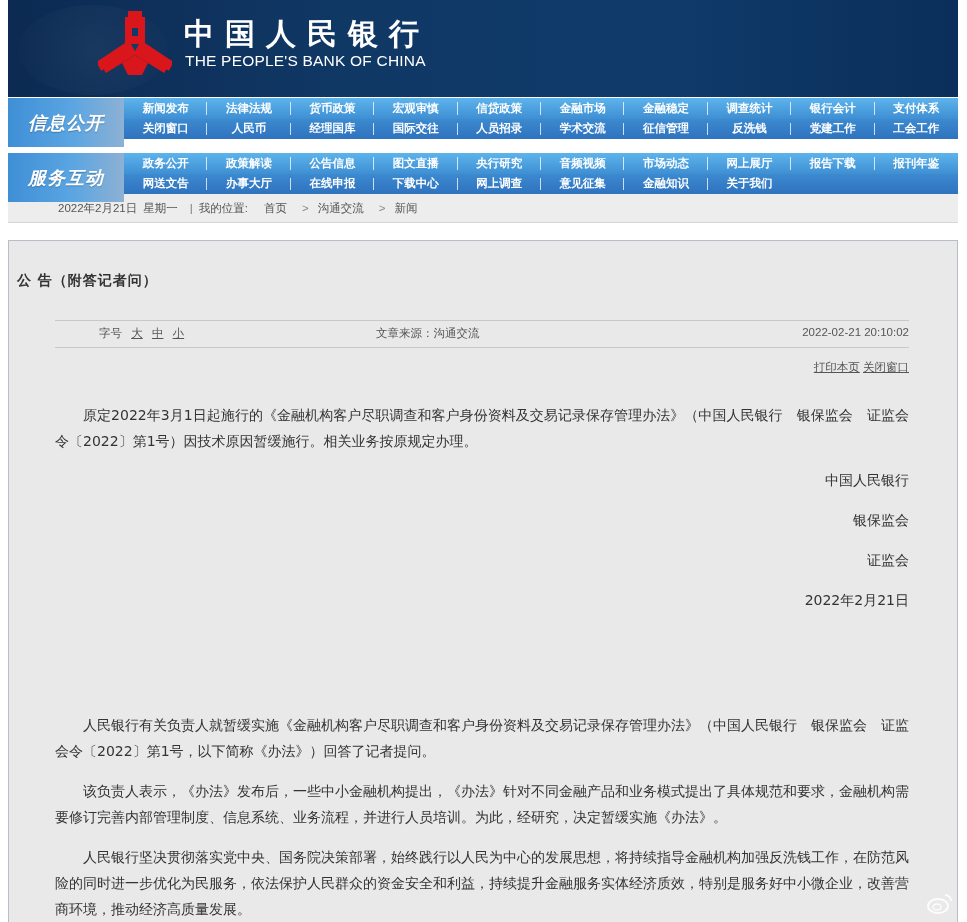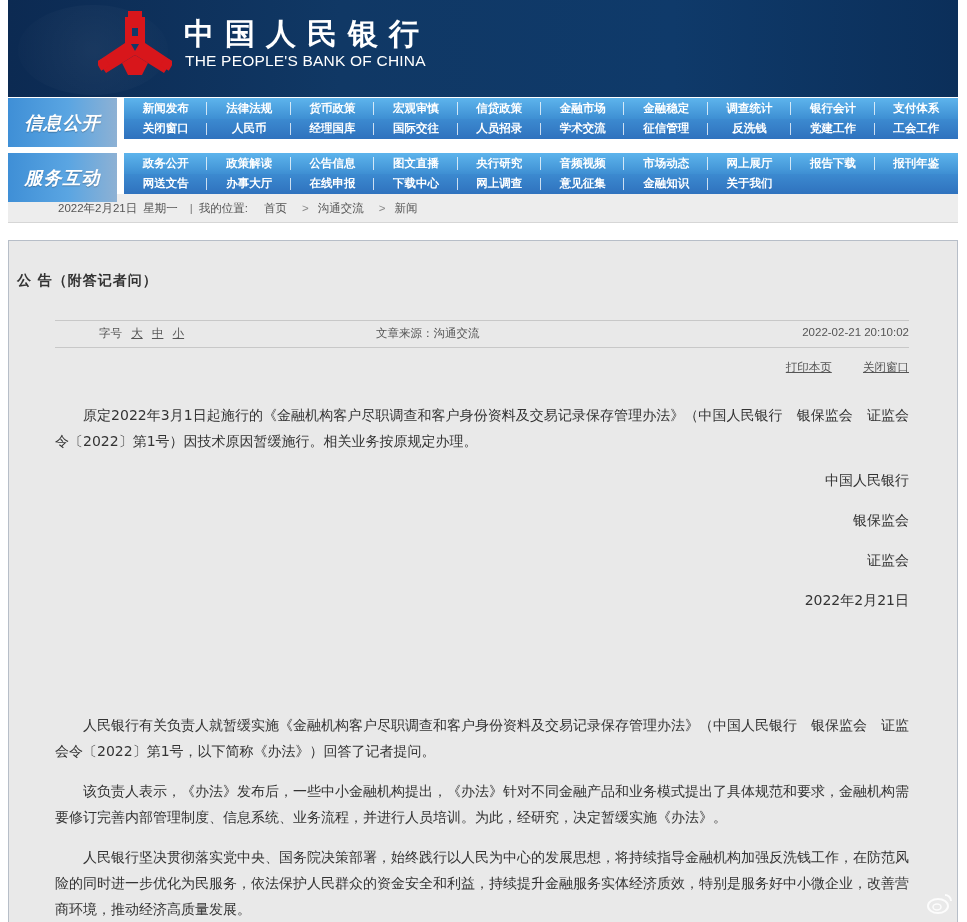--- a/index.html
+++ b/index.html
@@ -30,21 +30,21 @@
 
   
   .navblock { display: flex; height: 41px; margin-top: 1px; }
   .navblock + .navblock { margin-top: 14px; }
   .nav-label {
     width: 116px; height: 49px; display: flex; align-items: center; justify-content: center;
     background: linear-gradient(90deg, #3f8fd6 0%, #5aa5e2 55%, #8db1d4 100%);
     color: #fff; font-size: 18px; font-style: italic; font-weight: bold; letter-spacing: 1px;
     text-shadow: 0 1px 1px rgba(0,0,0,0.25);
   }
-  .nav-grid { flex: 1; display: flex; flex-direction: column; padding-left: 7px; }
+  .nav-grid { flex: 1; display: flex; flex-direction: column; }
   .nav-row { height: 24.5px; display: flex; }
   .nav-row.top { background: linear-gradient(180deg, #5db4ec 0%, #3e8fd3 100%); }
   .nav-row.bot { background: linear-gradient(180deg, #3c8ad0 0%, #2f72be 100%); }
   .nav-item {
     width: 83.4px; display: flex; align-items: center; justify-content: center;
     color: #fff; font-size: 11.5px; font-weight: bold; position: relative; white-space: nowrap;
     text-decoration: none;
   }
   .nav-item::after {
     content: ""; position: absolute; right: 0; top: 4px; bottom: 4px; width: 1px; background: rgba(255,255,255,0.75);
@@ -72,21 +72,21 @@
   .meta-line { position: absolute; left: 46px; right: 48px; height: 1px; background: #c8c8c8; }
   .meta-row {
     position: absolute; left: 46px; right: 48px; top: 85px; height: 18px; font-size: 11.5px; color: #555;
     font-family: "Liberation Sans", sans-serif;
   }
   .meta-row .fs { position: absolute; left: 0; margin-left: 44px; }
   .meta-row .fs a { color: #555; text-decoration: underline; margin-left: 6px; cursor: pointer; }
   .meta-row .src { position: absolute; left: 321px; }
   .meta-row .time { position: absolute; right: 0; }
   .tools { position: absolute; right: 48px; top: 119px; font-size: 11.5px; font-family: "Liberation Sans", sans-serif; }
-  .tools a { color: #555; text-decoration: underline; margin-left: 28px; cursor: pointer; }
+  .tools a { color: #555; text-decoration: underline; cursor: pointer; }
 
   .body-text { position: absolute; left: 46px; right: 48px; font-size: 14px; line-height: 26px; color: #333; }
   .para { text-indent: 28px; text-align: justify; margin-bottom: 14px; }
   .sign { text-align: right; line-height: 40px; font-size: 14px; color: #333; }
   .subhead { text-align: center; font-weight: bold; font-size: 13px; color: #333; }
 
   .watermark {
     position: absolute; right: 10px; bottom: 8px; font-size: 22px; color: rgba(255,255,255,0.75);
     display: flex; align-items: center; text-shadow: 0 0 2px rgba(120,120,120,0.6); letter-spacing: 1px;
   }

